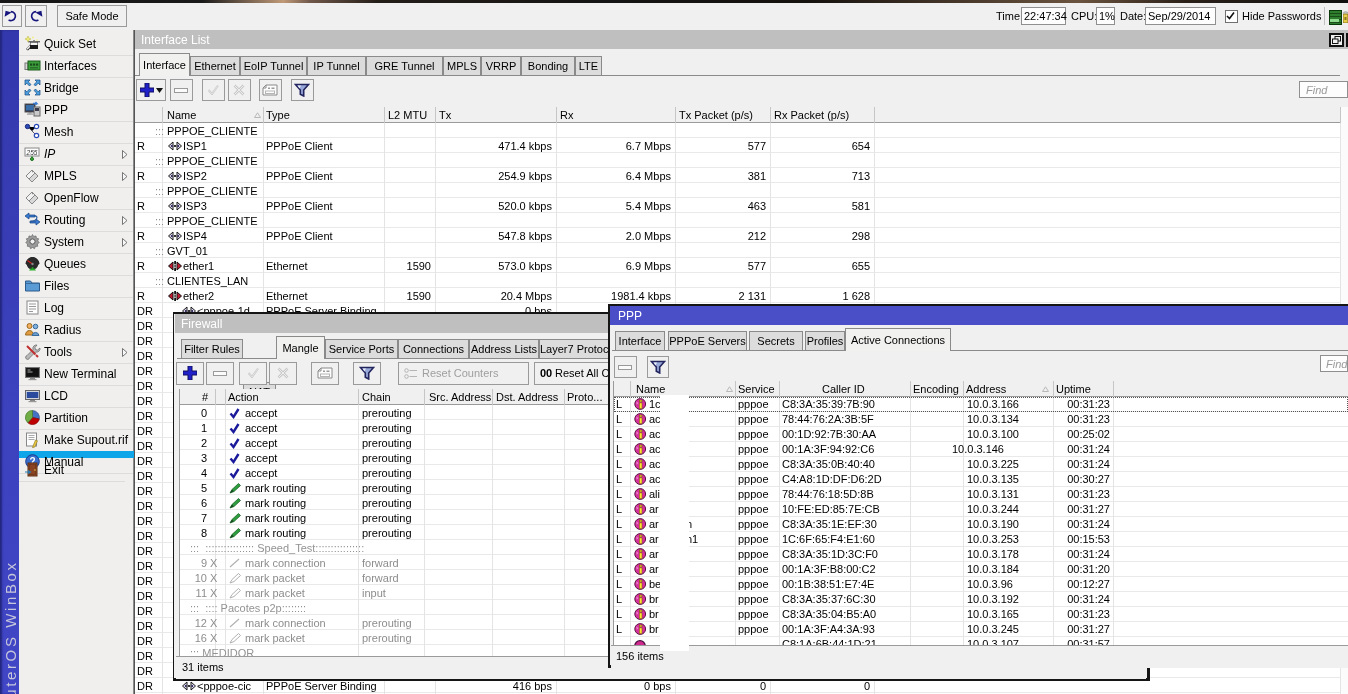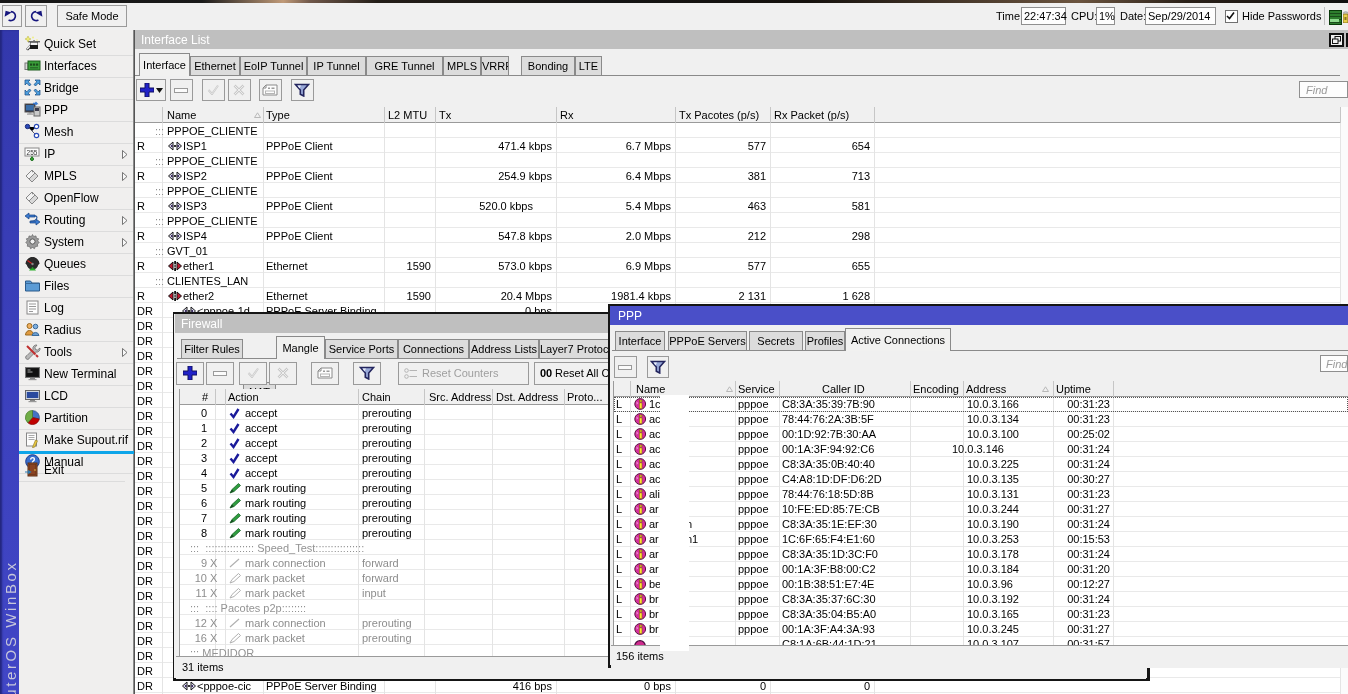--- a/index.html
+++ b/index.html
@@ -110,21 +110,21 @@
 </div>
 <div class="a" style="left:19px;top:121px;width:114px;height:22px;border-bottom:1px solid #dcdcdc;">
 <svg width="17" height="17" viewBox="0 0 17 17" style="position:absolute;left:5px;top:2px;">
       <path d="M4 4 L8 8 L12 4 M8 8 L12 12" stroke="#5a5a6a" stroke-width="1"></path>
       <circle cx="3.5" cy="3.5" r="2.2" fill="#2a4ab8" stroke="#1a2a7a"></circle>
       <circle cx="12.5" cy="3.5" r="2.2" fill="#fff" stroke="#2a4ab8" stroke-width="1.2"></circle>
       <circle cx="12.5" cy="12.5" r="2.2" fill="#fff" stroke="#2a4ab8" stroke-width="1.2"></circle>
     </svg>
 <div style="position:absolute;left:25px;top:4px;font-size:12px;">Mesh</div>
 </div>
-<div class="a" style="left:19px;top:143px;width:114px;height:22px;border-bottom:1px solid #dcdcdc;">
+<div class="a" style="left:19px;top:143px;width:114px;height:22px;border-bottom:1px solid #dcdcdc;font-style:italic;">
 <svg width="17" height="17" viewBox="0 0 17 17" style="position:absolute;left:5px;top:2px;">
       <rect x="1" y="3" width="14" height="8" fill="#fdfdfd" stroke="#888"></rect>
       <text x="8" y="9.5" font-size="6.5" text-anchor="middle" fill="#333" font-family="Liberation Sans">255</text>
       <path d="M8 11 v2" stroke="#3a8a3a"></path>
       <circle cx="8" cy="14" r="1.5" fill="#3aae3a" stroke="#1a6e1a"></circle>
     </svg>
 <div style="position:absolute;left:25px;top:4px;font-size:12px;">IP</div>
 <svg width="6" height="9" viewBox="0 0 6 9" style="position:absolute;right:5px;top:7px;">
       <path d="M0.5 0.5 L5 4.5 L0.5 8.5 Z" fill="#f8f8f8" stroke="#555" stroke-width="0.8"></path>
     </svg>
@@ -239,21 +239,21 @@
 <div style="position:absolute;left:25px;top:4px;font-size:12px;">LCD</div>
 </div>
 <div class="a" style="left:19px;top:407px;width:114px;height:22px;border-bottom:1px solid #dcdcdc;">
 <svg width="17" height="17" viewBox="0 0 17 17" style="position:absolute;left:5px;top:2px;">
       <path d="M8.5 8.5 L8.5 1.5 A7 7 0 0 1 15.3 10 Z" fill="#4472c4" stroke="#22427a" stroke-width="0.6"></path>
       <path d="M8.5 8.5 L15.3 10 A7 7 0 0 1 3.8 13.8 Z" fill="#c00000" stroke="#700" stroke-width="0.6"></path>
       <path d="M8.5 8.5 L3.8 13.8 A7 7 0 0 1 8.5 1.5 Z" fill="#70ad47" stroke="#3a6e1e" stroke-width="0.6"></path>
     </svg>
 <div style="position:absolute;left:25px;top:4px;font-size:12px;">Partition</div>
 </div>
-<div class="a" style="left:19px;top:429px;width:134px;height:22px;border-bottom:3px solid #0ea5e9;">
+<div class="a" style="left:19px;top:429px;width:134px;height:22px;border-bottom:7px solid #0ea5e9;">
 <svg width="17" height="17" viewBox="0 0 17 17" style="position:absolute;left:5px;top:2px;">
       <rect x="2.5" y="2" width="10" height="13" fill="#fdfdfd" stroke="#888"></rect>
       <path d="M4.5 4.5 h6 M4.5 6.5 h6 M4.5 8.5 h6" stroke="#aaa"></path>
       <path d="M9 15 l2.5-6 l2 0.8 l-2.5 6 l-2.5 1 Z" fill="#e8c840" stroke="#8a7420" stroke-width="0.6"></path>
     </svg>
 <div style="position:absolute;left:25px;top:4px;font-size:12px;">Make Supout.rif</div>
 </div>
 <div class="a" style="left:19px;top:451px;width:114px;height:22px;border-bottom:1px solid #dcdcdc;">
 <svg width="17" height="17" viewBox="0 0 17 17" style="position:absolute;left:5px;top:2px;">
       <circle cx="8.5" cy="8.5" r="6.8" fill="#3a6ecc" stroke="#1a3a8a"></circle>
@@ -291,21 +291,21 @@
 <div class="a" style="left:307px;top:53px;width:60px;height:24px;z-index:2;">
     <div class="tab" style="left:0;width:59px;">IP Tunnel</div>
   </div>
 <div class="a" style="left:366px;top:53px;width:78px;height:24px;z-index:2;">
     <div class="tab" style="left:0;width:77px;">GRE Tunnel</div>
   </div>
 <div class="a" style="left:443px;top:53px;width:39px;height:24px;z-index:2;">
     <div class="tab" style="left:0;width:38px;">MPLS</div>
   </div>
 <div class="a" style="left:481px;top:53px;width:41px;height:24px;z-index:2;">
-    <div class="tab" style="left:0;width:28px;">VRRP</div>
+    <div class="tab" style="left:0;width:40px;">VRRP</div>
   </div>
 <div class="a" style="left:521px;top:53px;width:55px;height:24px;z-index:2;">
     <div class="tab" style="left:0;width:54px;">Bonding</div>
   </div>
 <div class="a" style="left:575px;top:53px;width:28px;height:24px;z-index:2;">
     <div class="tab" style="left:0;width:27px;">LTE</div>
   </div>
 
 <div class="btn" style="left:136px;top:79px;width:30px;height:22px;"></div>
 <svg class="a" style="left:140px;top:83px;" width="14" height="14" viewBox="0 0 14 14">
@@ -342,21 +342,21 @@
     <path d="M3.5 2.5 L7 2.5 L5.5 5.5 Z" fill="#e8ecf8"></path>
   </svg>
 <div class="field" style="left:1299px;top:81px;width:49px;height:17px;color:#9a9a9a;font-style:italic;padding-left:6px;">Find</div>
 <div class="a" style="left:1341px;top:107px;width:7px;height:587px;background:#fbfbfb;"></div>
 <div class="hdr" style="left:135px;top:107px;width:1205px;height:16px;"></div>
 <div class="hc" style="left:167px;top:109px;">Name</div>
 <div class="hc" style="left:266px;top:109px;">Type</div>
 <div class="hc" style="left:388px;top:109px;">L2 MTU</div>
 <div class="hc" style="left:439px;top:109px;">Tx</div>
 <div class="hc" style="left:560px;top:109px;">Rx</div>
-<div class="hc" style="left:679px;top:109px;">Tx Pacotes (p/s)</div>
+<div class="hc" style="left:679px;top:109px;">Tx Packet (p/s)</div>
 <div class="hc" style="left:774px;top:109px;">Rx Packet (p/s)</div>
 <svg class="a" style="left:254px;top:112px;" width="7" height="6" viewBox="0 0 7 6">
     <path d="M0.5 5.5 L3.5 0.8 L6.5 5.5 Z" fill="none" stroke="#b8b8b8"></path>
   </svg>
 <div class="vline" style="left:162px;top:107px;height:16px;"></div>
 <div class="vline" style="left:263px;top:107px;height:16px;"></div>
 <div class="vline" style="left:384px;top:107px;height:16px;"></div>
 <div class="vline" style="left:435px;top:107px;height:16px;"></div>
 <div class="vline" style="left:556px;top:107px;height:16px;"></div>
 <div class="vline" style="left:675px;top:107px;height:16px;"></div>
@@ -410,21 +410,21 @@
 <div class="cell" style="left:137px;top:200px;">R</div>
 <svg class="a" style="left:168px;top:201px;" width="14" height="10" viewBox="0 0 14 10">
     <path d="M0.5 5 L5 1 L5 9 Z" fill="#d9d9ee" stroke="#1a1a1a" stroke-width="1"></path>
     <rect x="5.9" y="4.1" width="2.2" height="1.8" fill="#1a1a1a"></rect>
     <path d="M13.5 5 L9 1 L9 9 Z" fill="#d9d9ee" stroke="#1a1a1a" stroke-width="1"></path>
     <circle cx="3.8" cy="5" r="0.9" fill="#26124a"></circle>
     <circle cx="10.2" cy="5" r="0.9" fill="#26124a"></circle>
   </svg>
 <div class="cell" style="left:183px;top:200px;">ISP3</div>
 <div class="cell" style="left:266px;top:200px;">PPPoE Client</div>
-<div class="cell r" style="left:416px;top:200px;width:117px;">520.0 kbps</div>
+<div class="cell r" style="left:435px;top:200px;width:117px;">520.0 kbps</div>
 <div class="cell r" style="left:556px;top:200px;width:115px;">5.4 Mbps</div>
 <div class="cell r" style="left:675px;top:200px;width:91px;">463</div>
 <div class="cell r" style="left:770px;top:200px;width:100px;">581</div>
 <div class="cell comm" style="left:155px;top:215px;">:::</div>
 <div class="cell" style="left:167px;top:215px;">PPPOE_CLIENTE</div>
 <div class="cell" style="left:137px;top:230px;">R</div>
 <svg class="a" style="left:168px;top:231px;" width="14" height="10" viewBox="0 0 14 10">
     <path d="M0.5 5 L5 1 L5 9 Z" fill="#d9d9ee" stroke="#1a1a1a" stroke-width="1"></path>
     <rect x="5.9" y="4.1" width="2.2" height="1.8" fill="#1a1a1a"></rect>
     <path d="M13.5 5 L9 1 L9 9 Z" fill="#d9d9ee" stroke="#1a1a1a" stroke-width="1"></path>

